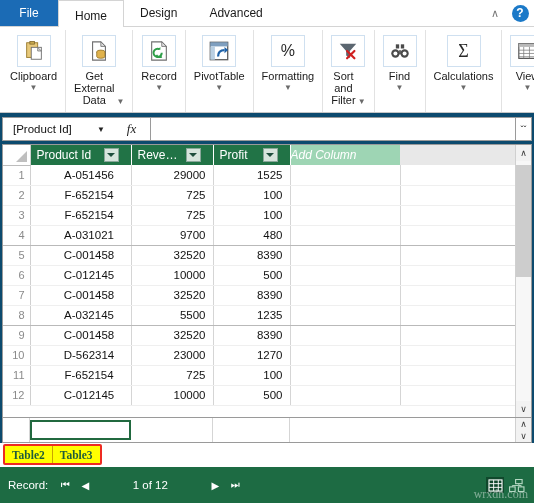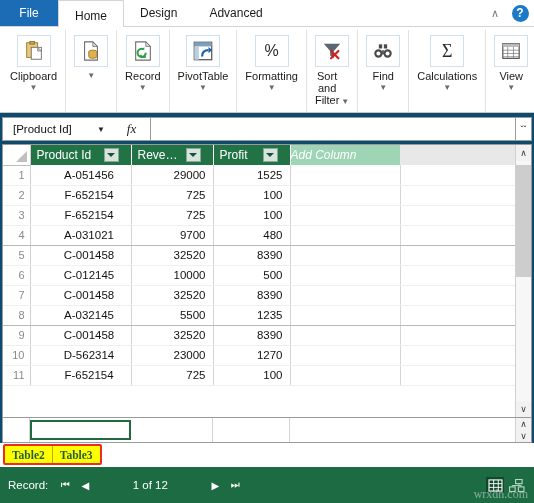--- a/index.html
+++ b/index.html
@@ -431,20 +431,22 @@
       <div class="rbtn">
         <span class="ricon">
           <svg width="22" height="22" viewBox="0 0 24 24">
             <path d="M5 2 h9 l5 5 v15 h-14 Z" fill="#ffffff" stroke="#6f6f6f" stroke-width="1.2"></path>
             <path d="M14 2 l5 5 h-5 Z" fill="#dedede" stroke="#6f6f6f" stroke-width="0.9"></path>
             <ellipse cx="14" cy="13" rx="4.5" ry="2" fill="#e0b24c" stroke="#8a6a1e" stroke-width="0.8"></ellipse>
             <path d="M9.5 13 v5 a4.5 2 0 0 0 9 0 v-5" fill="#e0b24c" stroke="#8a6a1e" stroke-width="0.8"></path>
           </svg>
         </span>
         <div class="rlabelrow">
+          <span class="rlabel">Get External
+Data</span>
           <span class="rcaret">▼</span>
         </div>
       </div>
     </div>
 
     <div class="rgroup">
       <div class="rbtn">
         <span class="ricon">
           <svg width="22" height="22" viewBox="0 0 24 24">
             <path d="M4 2 h11 l5 5 v15 h-16 Z" fill="#ffffff" stroke="#6f6f6f" stroke-width="1.2"></path>
@@ -699,20 +701,28 @@
             <td class="cell tail"></td>
           </tr>
           <tr>
             <td class="rownum">11</td>
             <td class="cell txt">F-652154</td>
             <td class="cell num">725</td>
             <td class="cell num">100</td>
             <td class="cell empty"></td>
             <td class="cell tail"></td>
           </tr>
+          <tr>
+            <td class="rownum">12</td>
+            <td class="cell txt">C-012145</td>
+            <td class="cell num">10000</td>
+            <td class="cell num">500</td>
+            <td class="cell empty"></td>
+            <td class="cell tail"></td>
+          </tr>
         </tbody>
       </table>
     </div>
 
     <div class="vscroll">
       <div class="vs-btn">
         <span>∧</span>
       </div>
       <div class="vs-track">
         <div class="vs-thumb"></div>

